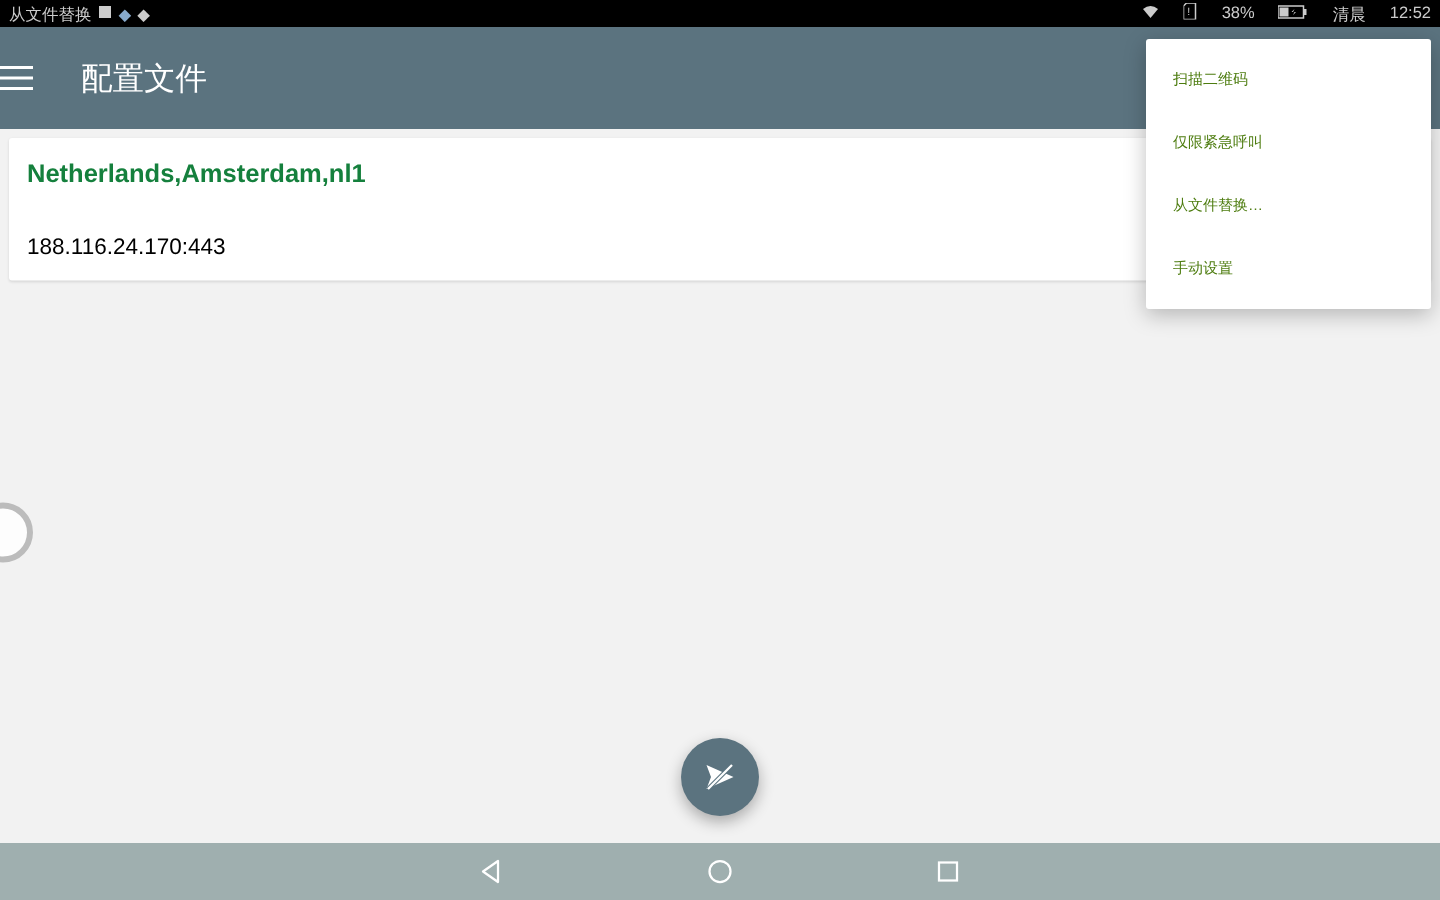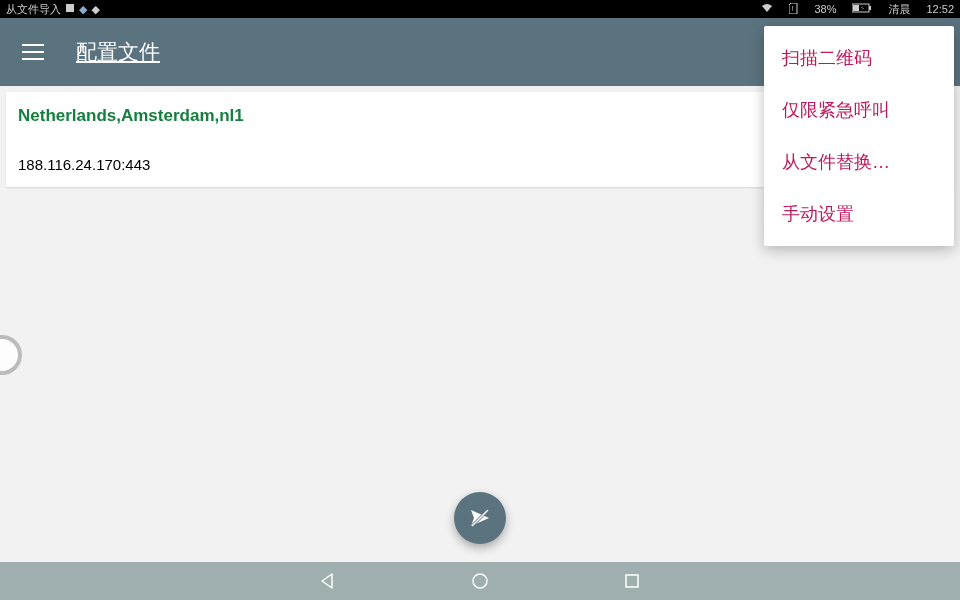--- a/index.html
+++ b/index.html
@@ -15,22 +15,20 @@
   }
   .statusbar .sb-left { display: flex; align-items: center; gap: 4px; }
   .statusbar .sb-right { display: flex; align-items: center; gap: 16px; }
   .sb-icon { display: inline-block; }
 
   
   .appbar {
     position: absolute; top: 18px; left: 0; right: 0; height: 68px;
     background: #5b737f; color: #fff;
     display: flex; align-items: center;
-    padding-left: 22px;
-    text-decoration: underline;
   }
   .hamburger {
     width: 24px; height: 24px; margin-right: 30px;
     display: flex; flex-direction: column; justify-content: center; gap: 5px;
     cursor: pointer;
   }
   .hamburger span { display:block; height: 2px; background: #fff; width: 22px; }
   .appbar-title { font-size: 21px; font-weight: 500; }
 
   
@@ -66,21 +64,21 @@
     position: absolute;
     top: 26px; right: 6px;
     width: 190px;
     background: #fff;
     border-radius: 2px;
     box-shadow: 0 4px 14px rgba(0,0,0,0.25);
     padding: 6px 0;
     z-index: 20;
   }
   .menu-item {
-    font-size: 18px; color: #be185d;
+    font-size: 10px; color: #4d7c0f;
     padding: 14px 18px;
     cursor: pointer;
   }
 
   
   .navbar {
     position: absolute; left:0; right:0; bottom:0; height: 38px;
     background: #9fafaf;
     display: flex; align-items: center; justify-content: center; gap: 130px;
   }
@@ -92,21 +90,21 @@
     width: 40px; height: 40px; border-radius: 50%;
     background: rgba(255,255,255,0.85);
     border: 4px solid #bcbcbc;
   }
 </style>
 </head>
 <body>
 
 <div class="statusbar">
   <div class="sb-left">
-    <span>从文件导入</span>
+    <span>从文件替换</span>
     <span class="sb-icon">
       <svg width="10" height="10">
           <rect x="1" y="1" width="8" height="8" fill="#ccc"></rect>
         </svg>
     </span>
     <span class="sb-icon" style="color:#8ac">◆</span>
     <span class="sb-icon">◆</span>
   </div>
   <div class="sb-right">
     <span class="sb-icon">

